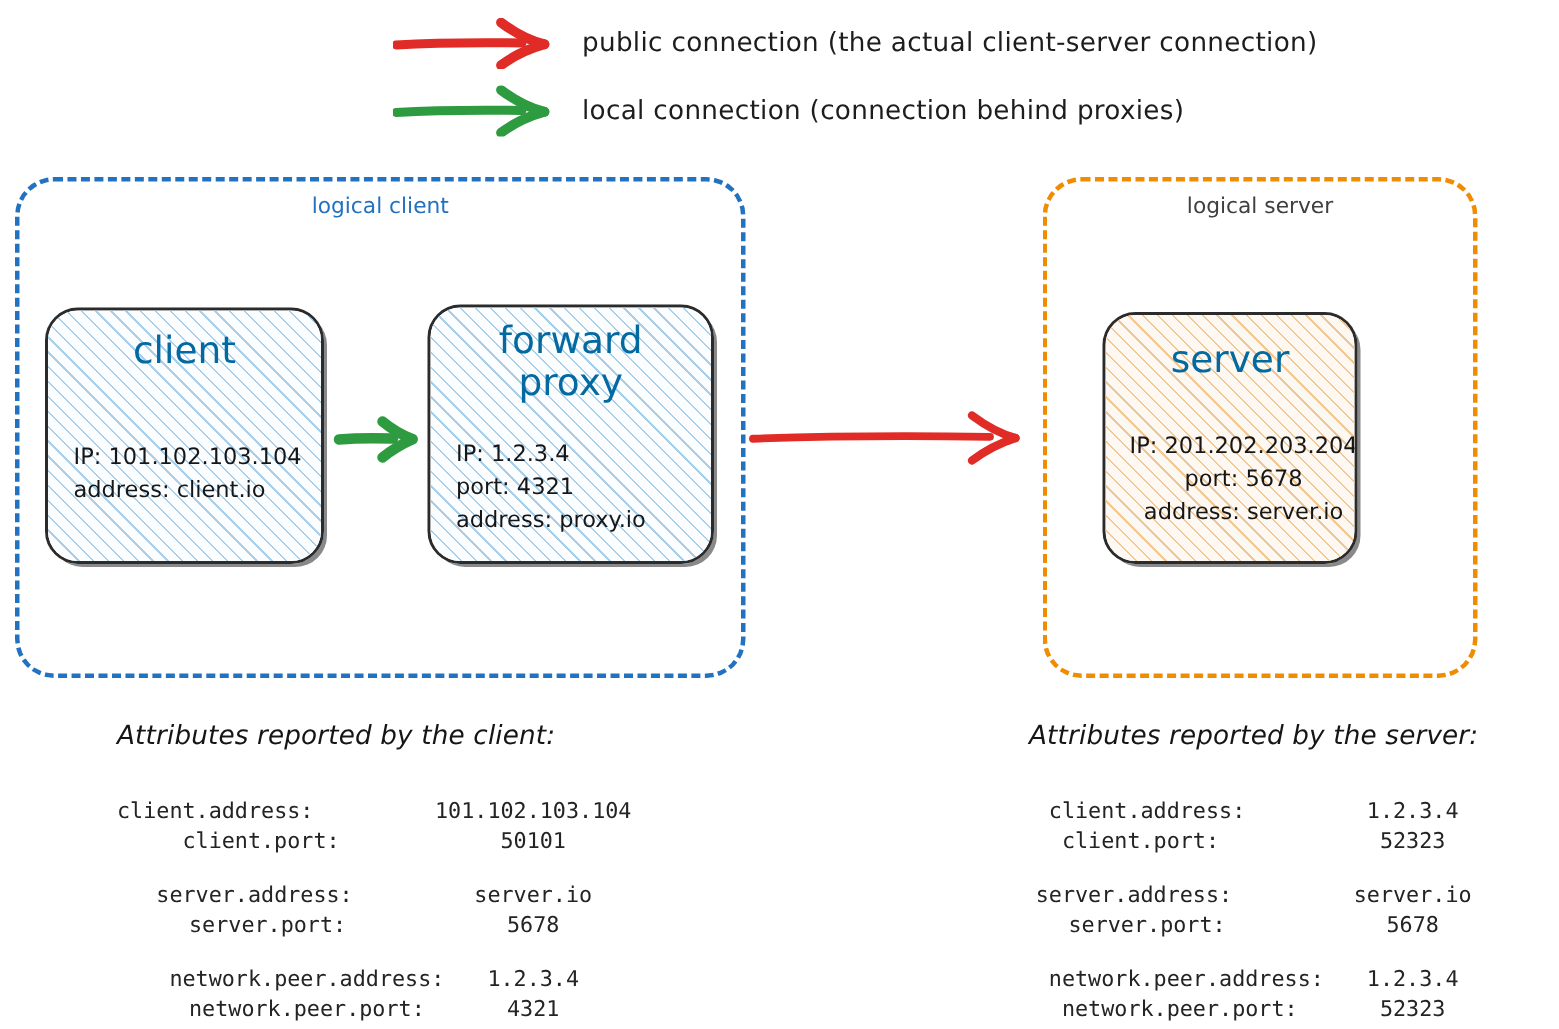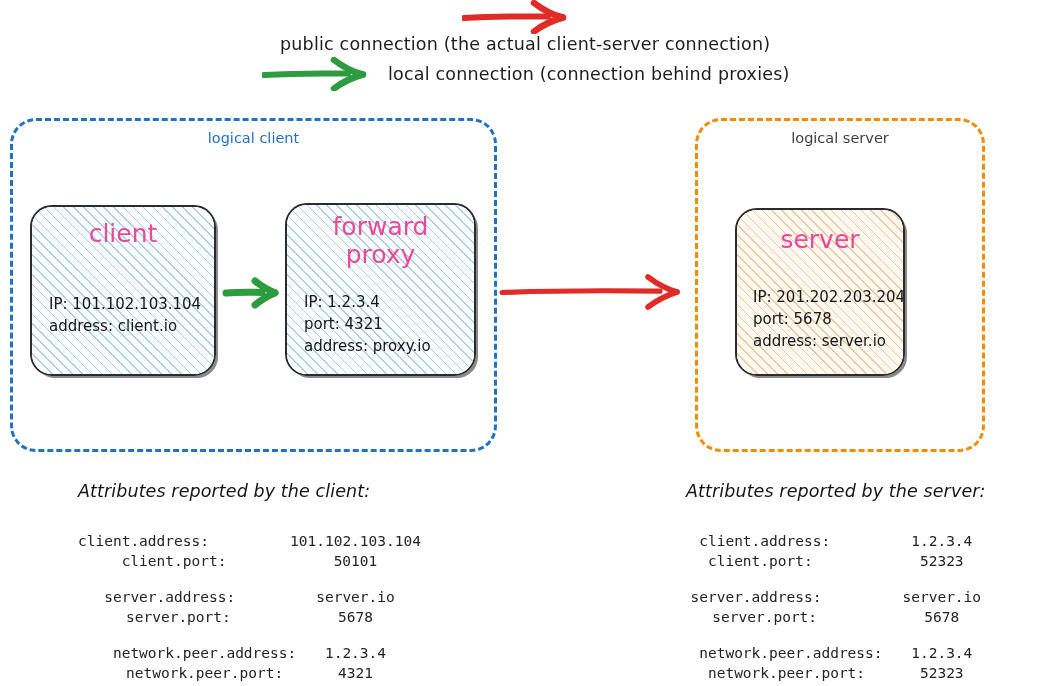--- a/index.html
+++ b/index.html
@@ -12,21 +12,21 @@
     height: 686px;
     position: relative;
     overflow: hidden;
     font-family: "DejaVu Sans", sans-serif;
     color: #1b1b1b;
   }
 
   
   #legend { position: absolute; left: 0; top: 0; width: 1039px; height: 105px; }
   .legend-row { position: absolute; display: flex; align-items: center; }
-  .legend-row.public { left: 262px; top: 0; flex-direction: column; }
+  .legend-row.public { left: 262px; top: 12px; }
   .legend-row.local  { left: 262px; top: 57px; }
   .legend-arrow { width: 108px; height: 34px; flex: none; }
   .legend-label {
     font-family: "DejaVu Sans", sans-serif;
     font-size: 17.5px;
     color: #1d1d1d;
     margin-left: 18px;
     white-space: nowrap;
     letter-spacing: .2px;
   }
@@ -84,21 +84,21 @@
       45deg,
       #f0c795 0px, #f0c795 1.1px,
       rgba(255,255,255,0) 1.1px, rgba(255,255,255,0) 7px);
   }
   .node-inner { position: relative; width: 100%; height: 100%; }
   .node-title {
     position: absolute;
     left: 0; right: 0;
     text-align: center;
     font-size: 25px;
-    color: #ec4899;
+    color: #0369a1;
     line-height: 1.12;
     white-space: pre-line;
   }
   .node-props {
     position: absolute;
     font-size: 15px;
     color: #161616;
     line-height: 1.47;
     white-space: nowrap;
   }
@@ -107,21 +107,21 @@
   #node-client      { left: 30px;  top: 205px; width: 186px; height: 171px; }
   #node-client .node-title { top: 13px; }
   #node-client .node-props { left: 17px; top: 86px; }
 
   #node-forward-proxy { left: 285px; top: 203px; width: 191px; height: 173px; }
   #node-forward-proxy .node-title { top: 8px; }
   #node-forward-proxy .node-props { left: 17px; top: 86px; }
 
   #node-server      { left: 735px; top: 208px; width: 170px; height: 168px; }
   #node-server .node-title { top: 16px; }
-  #node-server .node-props { left: 16px; top: 76px; }
+  #node-server .node-props { left: 16px; top: 76px; text-align: center; }
 
   
   .conn-arrow { position: absolute; }
   #arrow-client-to-proxy { left: 222px; top: 276px; width: 58px; height: 34px; }
   #arrow-proxy-to-server { left: 498px; top: 272px; width: 186px; height: 40px; }
 
   
   .attrs { position: absolute; }
   #attrs-client { left: 78px; top: 481px; }
   #attrs-server { left: 686px; top: 481px; }

